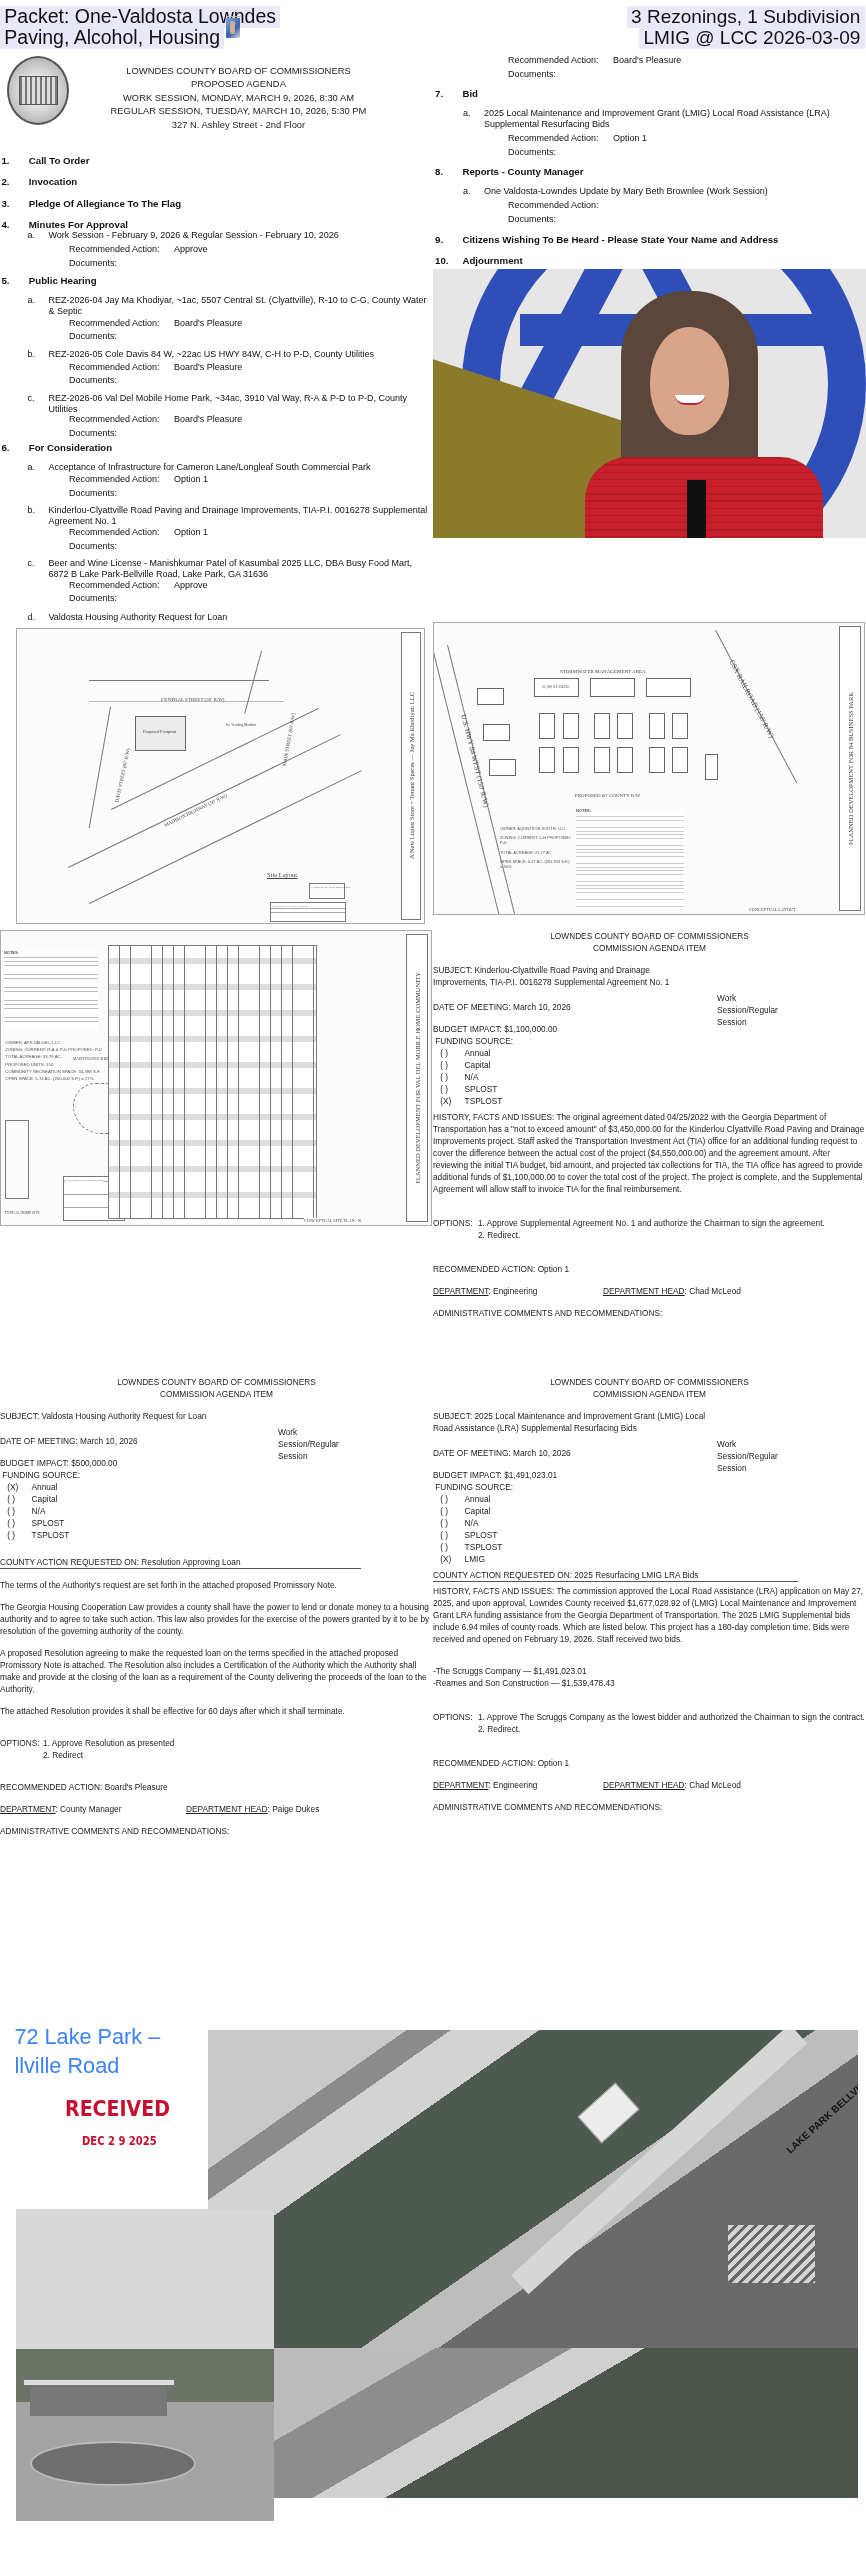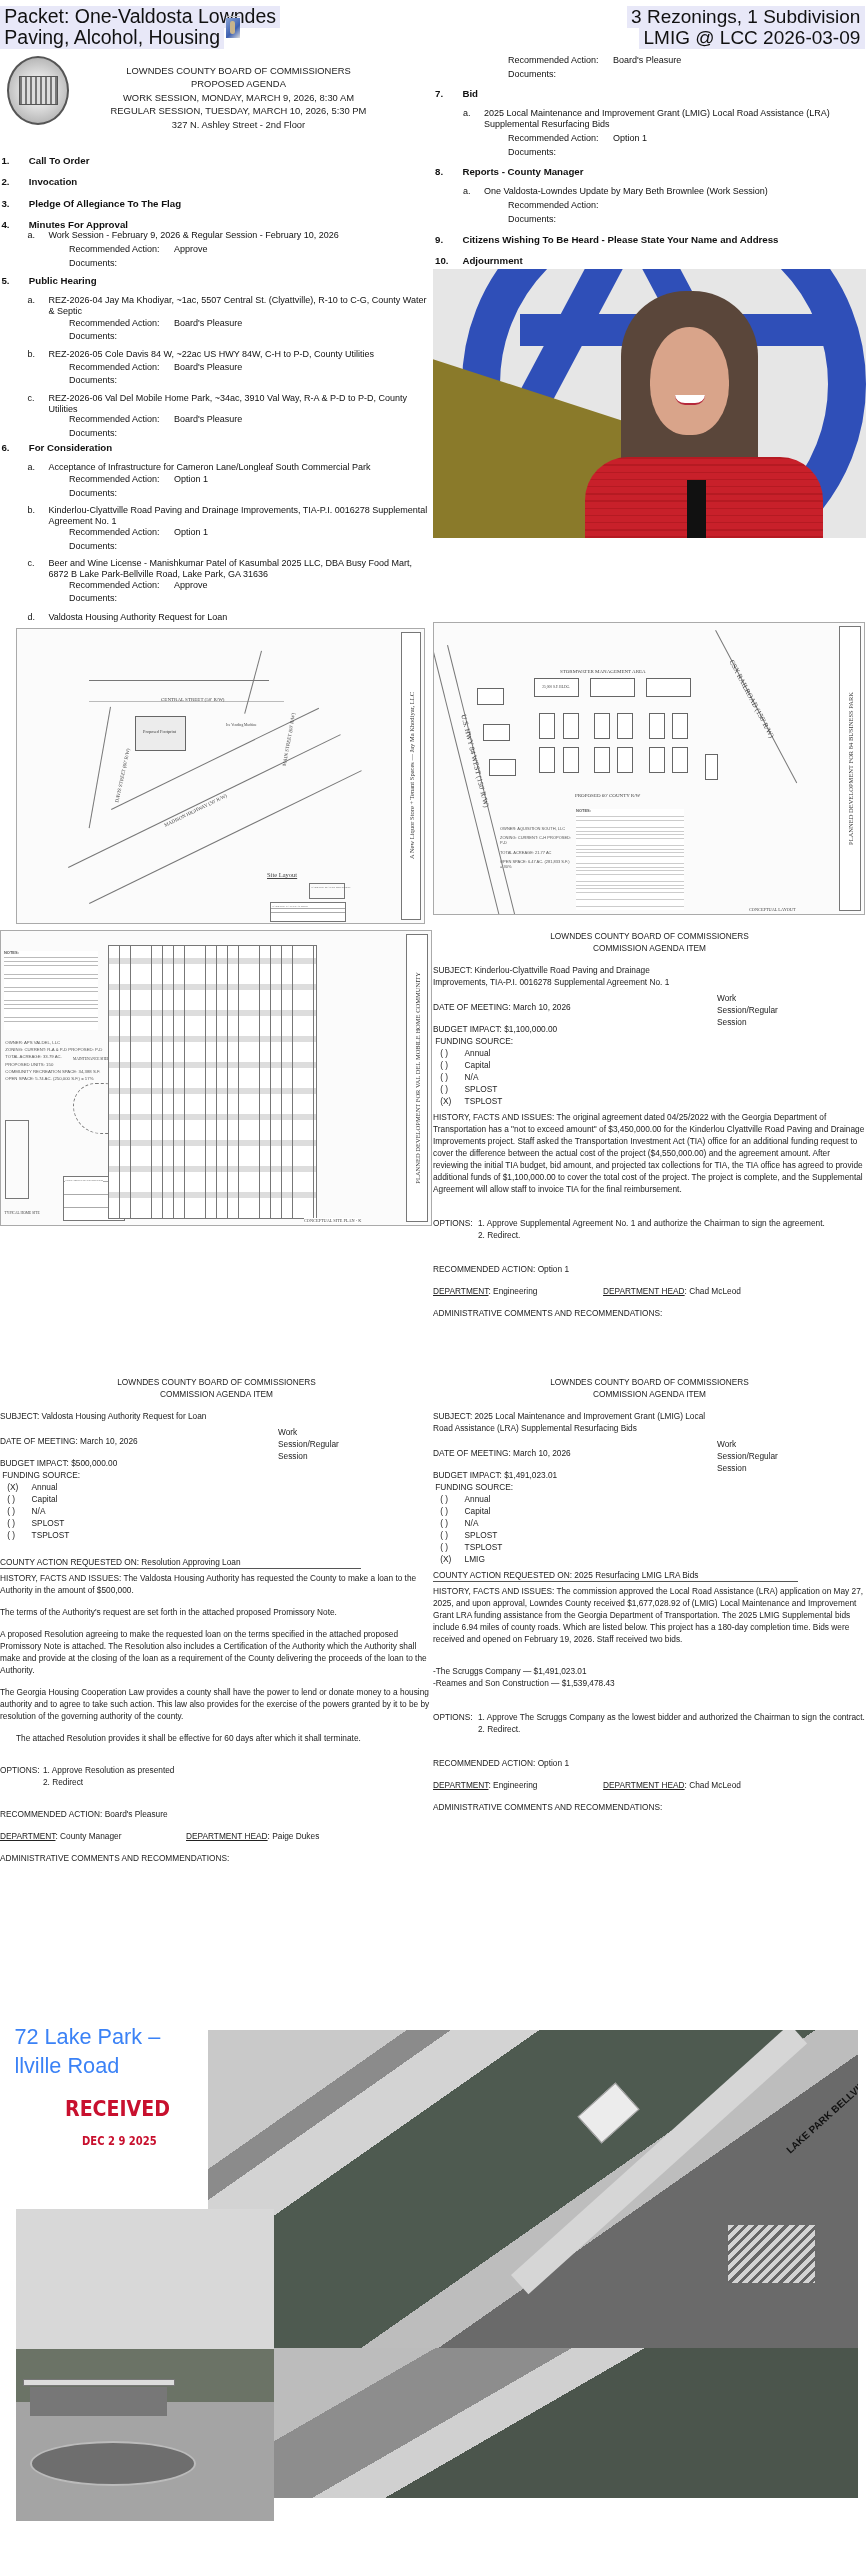--- a/index.html
+++ b/index.html
@@ -436,25 +436,24 @@
     </div>
   <div class="fund-row">
       <span class="box">( )</span>
       <span>SPLOST</span>
     </div>
   <div class="fund-row">
       <span class="box">( )</span>
       <span>TSPLOST</span>
     </div>
   <div class="rule" style="margin-top:15px;width:361px;">COUNTY ACTION REQUESTED ON: Resolution Approving Loan</div>
-  <div style="margin-top:2.9px;">HISTORY, FACTS AND ISSUES: The Valdosta Housing Authority has requested the County to make a loan to the Authority in the amount of $500,000.</div>
   <div style="margin-top:10px;">The terms of the Authority's request are set forth in the attached proposed Promissory Note.</div>
+  <div style="margin-top:10px;">The Georgia Housing Cooperation Law provides a county shall have the power to lend or donate money to a housing authority and to agree to take such action. This law also provides for the exercise of the powers granted by it to be by resolution of the governing authority of the county.</div>
   <div style="margin-top:10px;">A proposed Resolution agreeing to make the requested loan on the terms specified in the attached proposed Promissory Note is attached. The Resolution also includes a Certification of the Authority which the Authority shall make and provide at the closing of the loan as a requirement of the County delivering the proceeds of the loan to the Authority.</div>
-  <div style="margin-top:10px;">The Georgia Housing Cooperation Law provides a county shall have the power to lend or donate money to a housing authority and to agree to take such action. This law also provides for the exercise of the powers granted by it to be by resolution of the governing authority of the county.</div>
-  <div style="margin-top:10px;padding-left:16px;">The attached Resolution provides it shall be effective for 60 days after which it shall terminate.</div>
+  <div style="margin-top:10px;">The attached Resolution provides it shall be effective for 60 days after which it shall terminate.</div>
   <div style="margin-top:20px;display:flex;">
     <span style="width:43px;">OPTIONS:</span>
     <div>
         <div>1.   Approve Resolution as presented</div>
         <div>2.   Redirect</div>
       </div>
   </div>
   <div style="margin-top:20px;">RECOMMENDED ACTION: Board's Pleasure</div>
   <div style="margin-top:10px;display:flex;">
     <div style="width:186px;"><span class="u">DEPARTMENT</span>: <span>County Manager</span></div>

